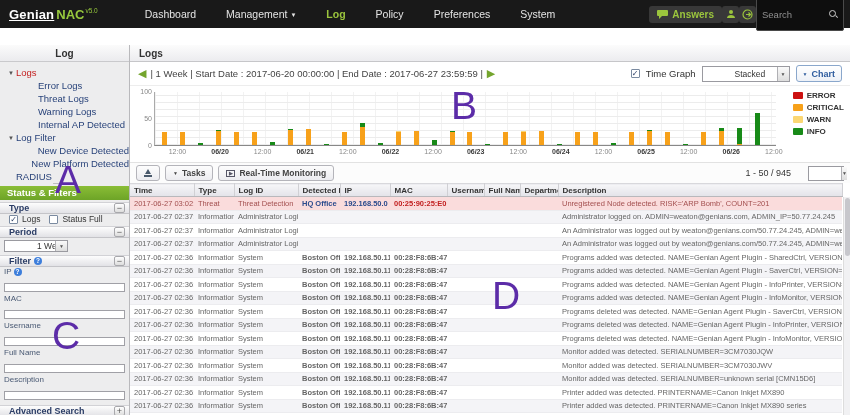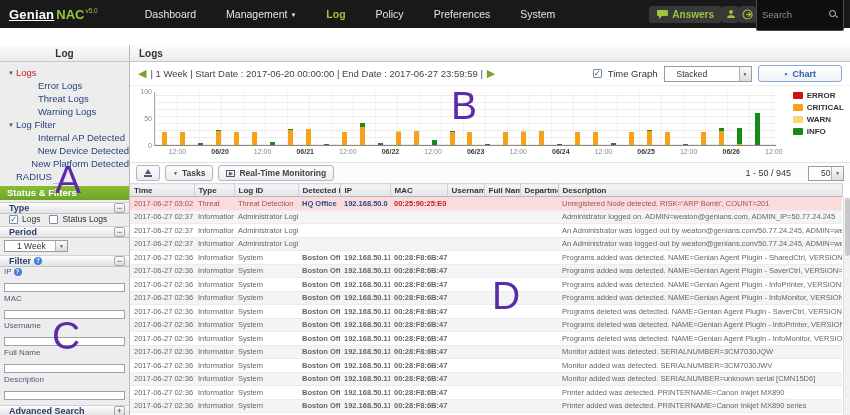--- a/index.html
+++ b/index.html
@@ -46,38 +46,38 @@
   .spacer { flex:1; }
   .collapse-handle { width:24px; height:5px; background:#d6d6d9; border:1px solid #bcbcbf; border-top:none; border-radius:0 0 6px 6px; margin:0 auto 2px auto; cursor:pointer; }
   .filters-header { height:14px; background:linear-gradient(#8abd36,#6da427); color:#fff; font-size:9.5px; font-weight:bold; line-height:14px; padding-left:7px; }
   .section-bar { height:14px; margin-top:2px; background:linear-gradient(#fdfdfd,#e2e2e6); border-top:1px solid #d2d2d6; border-bottom:1px solid #c4c4c8; display:flex; align-items:center; padding:0 4px 0 9px; }
   .section-bar .stitle { font-size:9px; font-weight:bold; color:#2b3d66; }
   .minus-btn, .plus-btn { margin-left:auto; width:11px; height:10px; background:linear-gradient(#fff,#ddd); border:1px solid #a8a8ac; border-radius:2px; font-size:9px; line-height:8px; text-align:center; color:#555; cursor:pointer; }
   .check-row { height:14px; display:flex; align-items:center; gap:4px; padding-left:9px; }
   .cb { width:9px; height:9px; background:#fff; border:1px solid #7a8aa0; border-radius:1px; font-size:8px; line-height:8px; text-align:center; color:#2b3d66; cursor:pointer; }
   .cb-label { font-size:8.5px; color:#333; margin-right:5px; }
   .fake-select { height:13px; background:#fff; border:1px solid #9a9aa0; display:flex; align-items:center; font-size:8.5px; color:#333; cursor:pointer; }
-  .fake-select .sel-text { flex:1; padding-left:12px; white-space:nowrap; overflow:hidden; }
+  .fake-select .sel-text { flex:1; padding-left:12px; white-space:nowrap; overflow:hidden;margin-left:20px; }
   .fake-select .sel-caret { width:12px; align-self:stretch; background:linear-gradient(#fafafa,#ddd); border-left:1px solid #b0b0b4; font-size:5px; color:#555; display:flex; align-items:center; justify-content:center; }
   .period-select { width:64px; margin:2px 0 1px 4px; }
   .field { padding:1px 4px 0 4px; }
   .field-label { font-size:8px; color:#4a5a74; height:8px; line-height:8px; display:flex; align-items:center; gap:2px; }
   .field input { width:100%; height:9px; border:1px solid #a0a0a6; background:#fff; font-size:8px; padding:0 2px; font-family:inherit; }
   .help-icon { width:8px; height:8px; border-radius:50%; background:#3d7edb; color:#fff; font-size:6.5px; line-height:8px; text-align:center; font-weight:bold; display:inline-block; }
   .adv-bar { margin-top:3px; }
 
   
   .content-title { height:17px; background:linear-gradient(#fcfcfc,#ececef); border-bottom:1px solid #c6c6c9; font-size:10px; font-weight:bold; color:#333; line-height:17px; padding-left:9px; }
   .date-row { height:24px; display:flex; align-items:center; padding:0 8px; border-bottom:1px solid #ededed; }
   .navarrow { color:#74a52d; font-size:11px; cursor:pointer; line-height:1; }
   .range-text { font-size:9.5px; color:#444; margin:0 4px; white-space:nowrap; }
   .date-right { margin-left:auto; display:flex; align-items:center; gap:6px; }
   .tg-label { font-size:9.5px; color:#333; }
   .stack-select { width:88px; height:16px; }
-  .chart-btn { height:17px; padding:0 25px; background:linear-gradient(#fff,#edf1f7); border:1px solid #8aa7cc; border-radius:3px; color:#2e5c9e; font-size:9px; font-weight:bold; cursor:pointer; font-family:inherit; display:flex; align-items:center; gap:4px; }
+  .chart-btn { height:17px; padding:0 6px; background:linear-gradient(#fff,#edf1f7); border:1px solid #8aa7cc; border-radius:3px; color:#2e5c9e; font-size:9px; font-weight:bold; cursor:pointer; font-family:inherit; display:flex; align-items:center; gap:4px; }
   .chart-btn .caret { font-size:5px; }
 
   
   .chart-wrap { position:relative; height:76px; }
   .plot { position:absolute; left:24px; top:6px; width:622px; height:54px; border-left:1px solid #aaa; border-bottom:1px solid #888;
           background-image:repeating-linear-gradient(to top,#ececec 0 1px,transparent 1px 7px),repeating-linear-gradient(to right,#f2f2f2 0 1px,transparent 1px 22px); }
   .ytick { position:absolute; right:100%; margin-right:3px; font-size:7px; color:#888; transform:translateY(-50%); }
   .bar-slot { position:absolute; bottom:0; width:5px; display:flex; flex-direction:column-reverse; }
   .bar-seg { width:100%; }
   .xticks { position:absolute; left:24px; top:62px; width:622px; height:10px; }
@@ -176,27 +176,27 @@
             <span class="lbl">Error Logs</span>
           </div>
           <div class="tree-item" style="padding-left: 28px;">
             <span class="tri"></span>
             <span class="lbl">Threat Logs</span>
           </div>
           <div class="tree-item" style="padding-left: 28px;">
             <span class="tri"></span>
             <span class="lbl">Warning Logs</span>
           </div>
+          <div class="tree-item" style="padding-left: 28px;">
+            <span class="tri"></span>
+            <span class="lbl">Internal AP Detected</span>
+          </div>
           <div class="tree-item" style="padding-left: 6px;">
             <span class="tri">▼</span>
             <span class="lbl">Log Filter</span>
-          </div>
-          <div class="tree-item" style="padding-left: 28px;">
-            <span class="tri"></span>
-            <span class="lbl">Internal AP Detected</span>
           </div>
           <div class="tree-item" style="padding-left: 28px;">
             <span class="tri"></span>
             <span class="lbl">New Device Detected</span>
           </div>
           <div class="tree-item" style="padding-left: 28px;">
             <span class="tri"></span>
             <span class="lbl">New Platform Detected</span>
           </div>
           <div class="tree-item" style="padding-left: 6px;">
@@ -209,21 +209,21 @@
       <div class="filters-header">Status &amp; Filters</div>
 
       <div class="section-bar">
         <span class="stitle">Type</span>
         <span class="minus-btn">−</span>
       </div>
       <div class="check-row" id="type-options">
           <span class="cb">✓</span>
           <span class="cb-label">Logs</span>
           <span class="cb"></span>
-          <span class="cb-label">Status Logs</span>
+          <span class="cb-label">Status Full</span>
         </div>
 
       <div class="section-bar">
         <span class="stitle">Period</span>
         <span class="minus-btn">−</span>
       </div>
       <div class="fake-select period-select">
         <span class="sel-text">1 Week</span>
         <span class="sel-caret">▼</span>
       </div>

